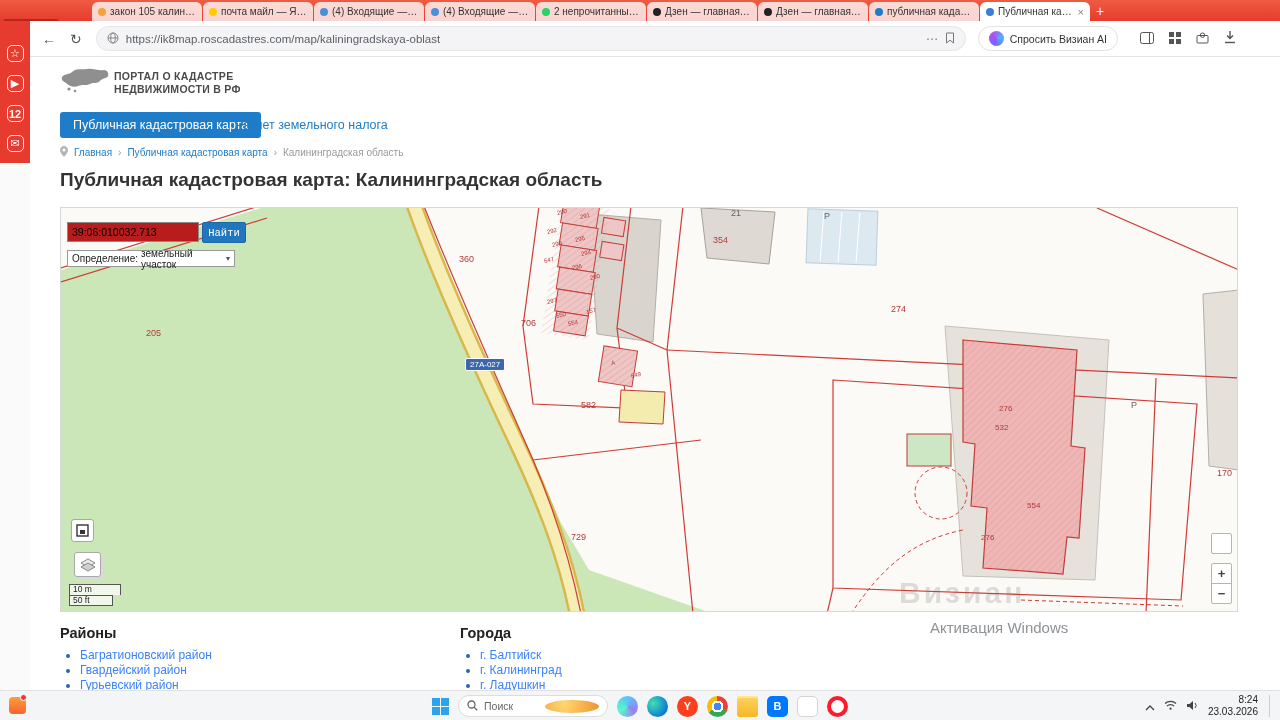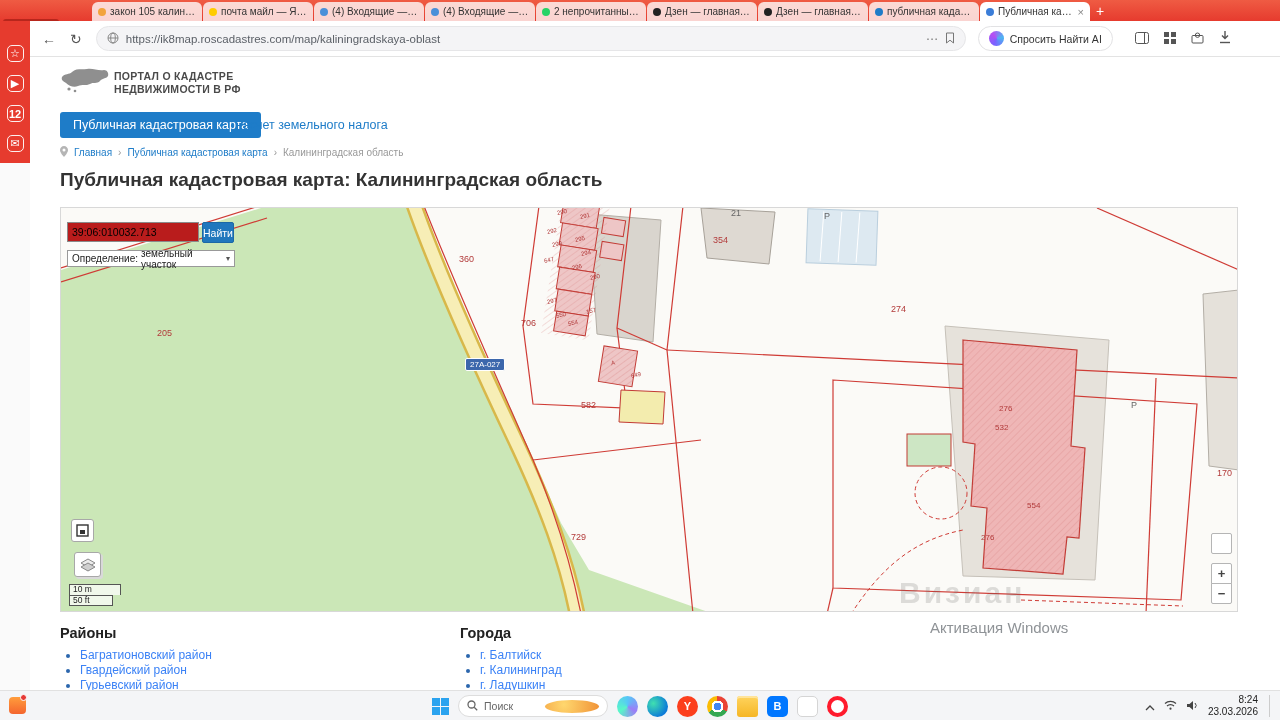--- a/index.html
+++ b/index.html
@@ -43,21 +43,21 @@
   #breadcrumb{position:absolute;left:30px;top:89px;font-size:10px;color:#999;display:flex;align-items:center;gap:6px}
   #breadcrumb a{color:#1e7cc8;text-decoration:none}
   #page-title{position:absolute;left:30px;top:112px;font-size:19px;font-weight:bold;color:#333}
 
   
   #map{position:absolute;left:30px;top:150px;width:1178px;height:405px;border:1px solid #d8d8d8;background:#fbfaf7;overflow:hidden}
   #map svg.basemap{position:absolute;left:0;top:0;width:1178px;height:405px}
   #map-labels span{position:absolute;color:#b23a3a;white-space:nowrap}
   #map-search{position:absolute;left:6px;top:14px;display:flex;gap:3px}
   #map-search input{width:132px;height:20px;border:1px solid #8a8a8a;font-size:10.5px;padding:0 4px;background:#b91c1c;font-family:inherit}
-  #map-search button{width:32px;height:21px;background:#2077bd;color:#fff;border:1px solid #1b68a6;font-size:10.5px;border-radius:2px;font-family:Liberation Sans, sans-serif}
+  #map-search button{width:44px;height:21px;background:#2077bd;color:#fff;border:1px solid #1b68a6;font-size:10.5px;border-radius:2px;font-family:Liberation Mono, monospace}
   #map-select{position:absolute;left:6px;top:42px;width:168px;height:17px;background:#fff;border:1px solid #999;font-size:10px;display:flex;align-items:center;padding:0 4px;gap:3px;color:#222}
   #map-select .arrow{margin-left:auto;font-size:8px;color:#555}
   #road-badge{position:absolute;left:404px;top:150px;background:#3c67ac;border:1px solid #fff;color:#fff;font-size:8px;padding:1px 4px;border-radius:2px}
   .map-btn{position:absolute;width:23px;height:23px;background:#fff;border:1px solid #a8a8a8;border-radius:3px;display:flex;align-items:center;justify-content:center}
   #btn-fullscreen{left:10px;top:311px}
   #btn-layers{left:13px;top:344px;width:27px;height:25px;box-shadow:2px 2px 0 #d9d9d9}
   #scale{position:absolute;left:8px;top:376px;font-size:8.5px;color:#222}
   #scale div{padding:0 3px;background:rgba(255,255,255,.72);border:1px solid #555;height:11px;line-height:9px}
   #scale .m{width:52px;border-bottom:none}
   #scale .ft{width:44px}
@@ -164,21 +164,21 @@
             <ellipse cx="6" cy="6" rx="2.3" ry="5" fill="none" stroke="#888"></ellipse>
           </svg></span>
       <span id="url-text">https://ik8map.roscadastres.com/map/kaliningradskaya-oblast</span>
       <span id="dots-icon">⋯</span>
       <span><svg width="10" height="12">
             <path d="M1.5 1 h7 v10 l-3.5 -2.8 L1.5 11 z" fill="none" stroke="#777"></path>
           </svg></span>
     </div>
     <div id="alice-pill">
       <span class="alice-orb"></span>
-      <span id="alice-label">Спросить Найти AI</span>
+      <span id="alice-label">Спросить Визиан AI</span>
     </div>
     <div id="toolbar-right">
       <span><svg width="14" height="12">
             <rect x="0.5" y="0.5" width="13" height="11" rx="2" fill="none" stroke="#555"></rect>
             <line x1="9.5" y1="1" x2="9.5" y2="11" stroke="#555"></line>
           </svg></span>
       <span><svg width="12" height="12">
             <rect width="5" height="5" fill="#555"></rect>
             <rect x="7" width="5" height="5" fill="#555"></rect>
             <rect y="7" width="5" height="5" fill="#555"></rect>
@@ -286,21 +286,21 @@
           <rect x="540" y="140" width="34" height="36" fill="#eec6c6" stroke="#c23b35"></rect>
           <rect x="540" y="140" width="34" height="36" fill="url(#hatch)" opacity=".6"></rect>
         </g>
         <polygon points="560,182 604,184 602,216 558,214" fill="#f3ecae" stroke="#c23b35"></polygon>
         <rect x="846" y="226" width="44" height="32" fill="#cde6c4" stroke="#c23b35"></rect>
         <polygon points="902,132 1016,142 1010,238 1024,240 1018,330 1006,329 1002,366 922,360 926,300 910,298 914,236 902,234" fill="#efb6b6" stroke="#c23b35" stroke-width="1.2"></polygon>
         <polygon points="902,132 1016,142 1010,238 1024,240 1018,330 1006,329 1002,366 922,360 926,300 910,298 914,236 902,234" fill="url(#hatch)" opacity=".55"></polygon>
       </svg>
 
       <div id="map-labels">
-          <span class="map-label" style="left: 96px; top: 120px; font-size: 9px;">205</span>
+          <span class="map-label" style="left: 85px; top: 120px; font-size: 9px;">205</span>
           <span class="map-label" style="left: 398px; top: 46px; font-size: 9px;">360</span>
           <span class="map-label" style="left: 460px; top: 110px; font-size: 9px;">706</span>
           <span class="map-label" style="left: 520px; top: 192px; font-size: 9px;">582</span>
           <span class="map-label" style="left: 510px; top: 324px; font-size: 9px;">729</span>
           <span class="map-label" style="left: 830px; top: 96px; font-size: 9px;">274</span>
           <span class="map-label" style="left: 652px; top: 27px; font-size: 9px;">354</span>
           <span class="map-label" style="left: 670px; top: 0px; font-size: 9px; color: rgb(102, 102, 102);">21</span>
           <span class="map-label" style="left: 763px; top: 3px; font-size: 9px; color: rgb(102, 102, 102);">Р</span>
           <span class="map-label" style="left: 1070px; top: 192px; font-size: 9px; color: rgb(102, 102, 102);">Р</span>
           <span class="map-label" style="left: 1156px; top: 260px; font-size: 9px;">170</span>

